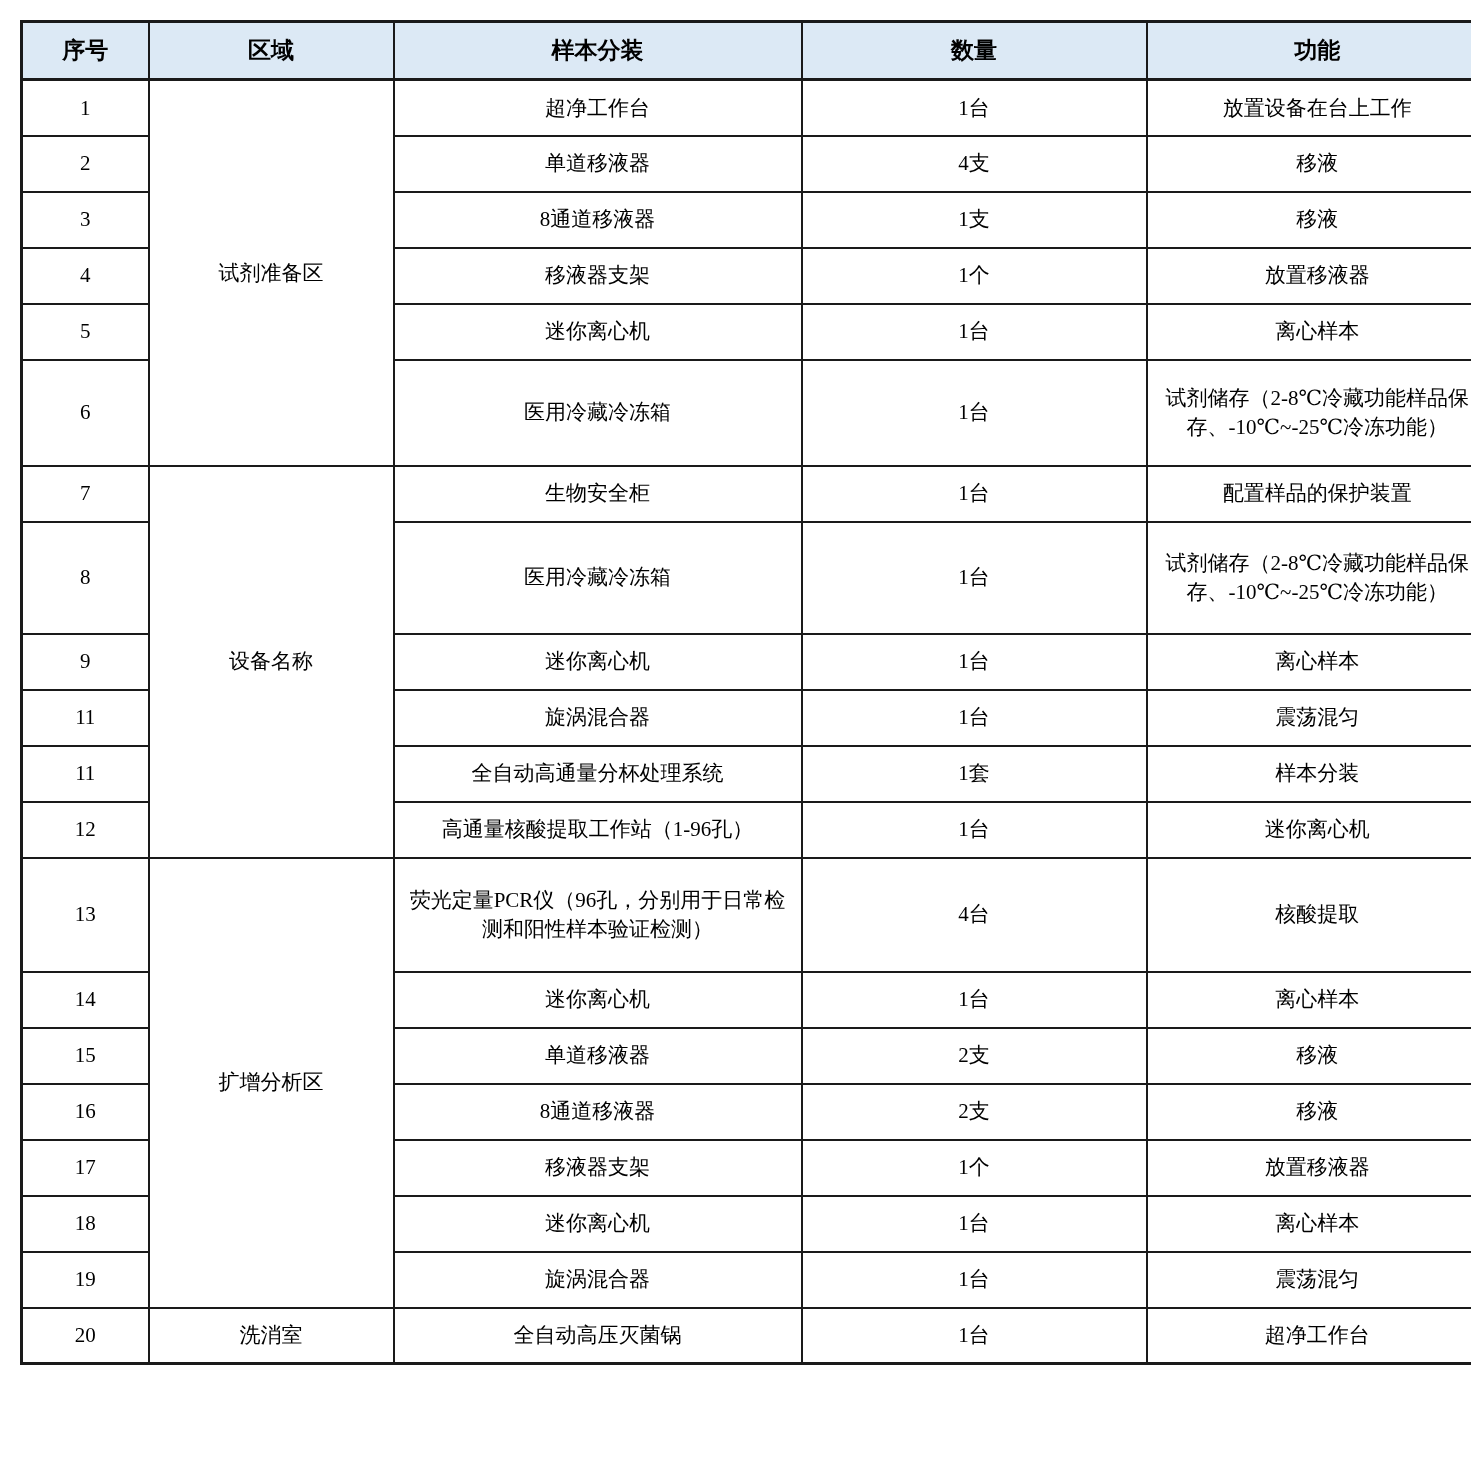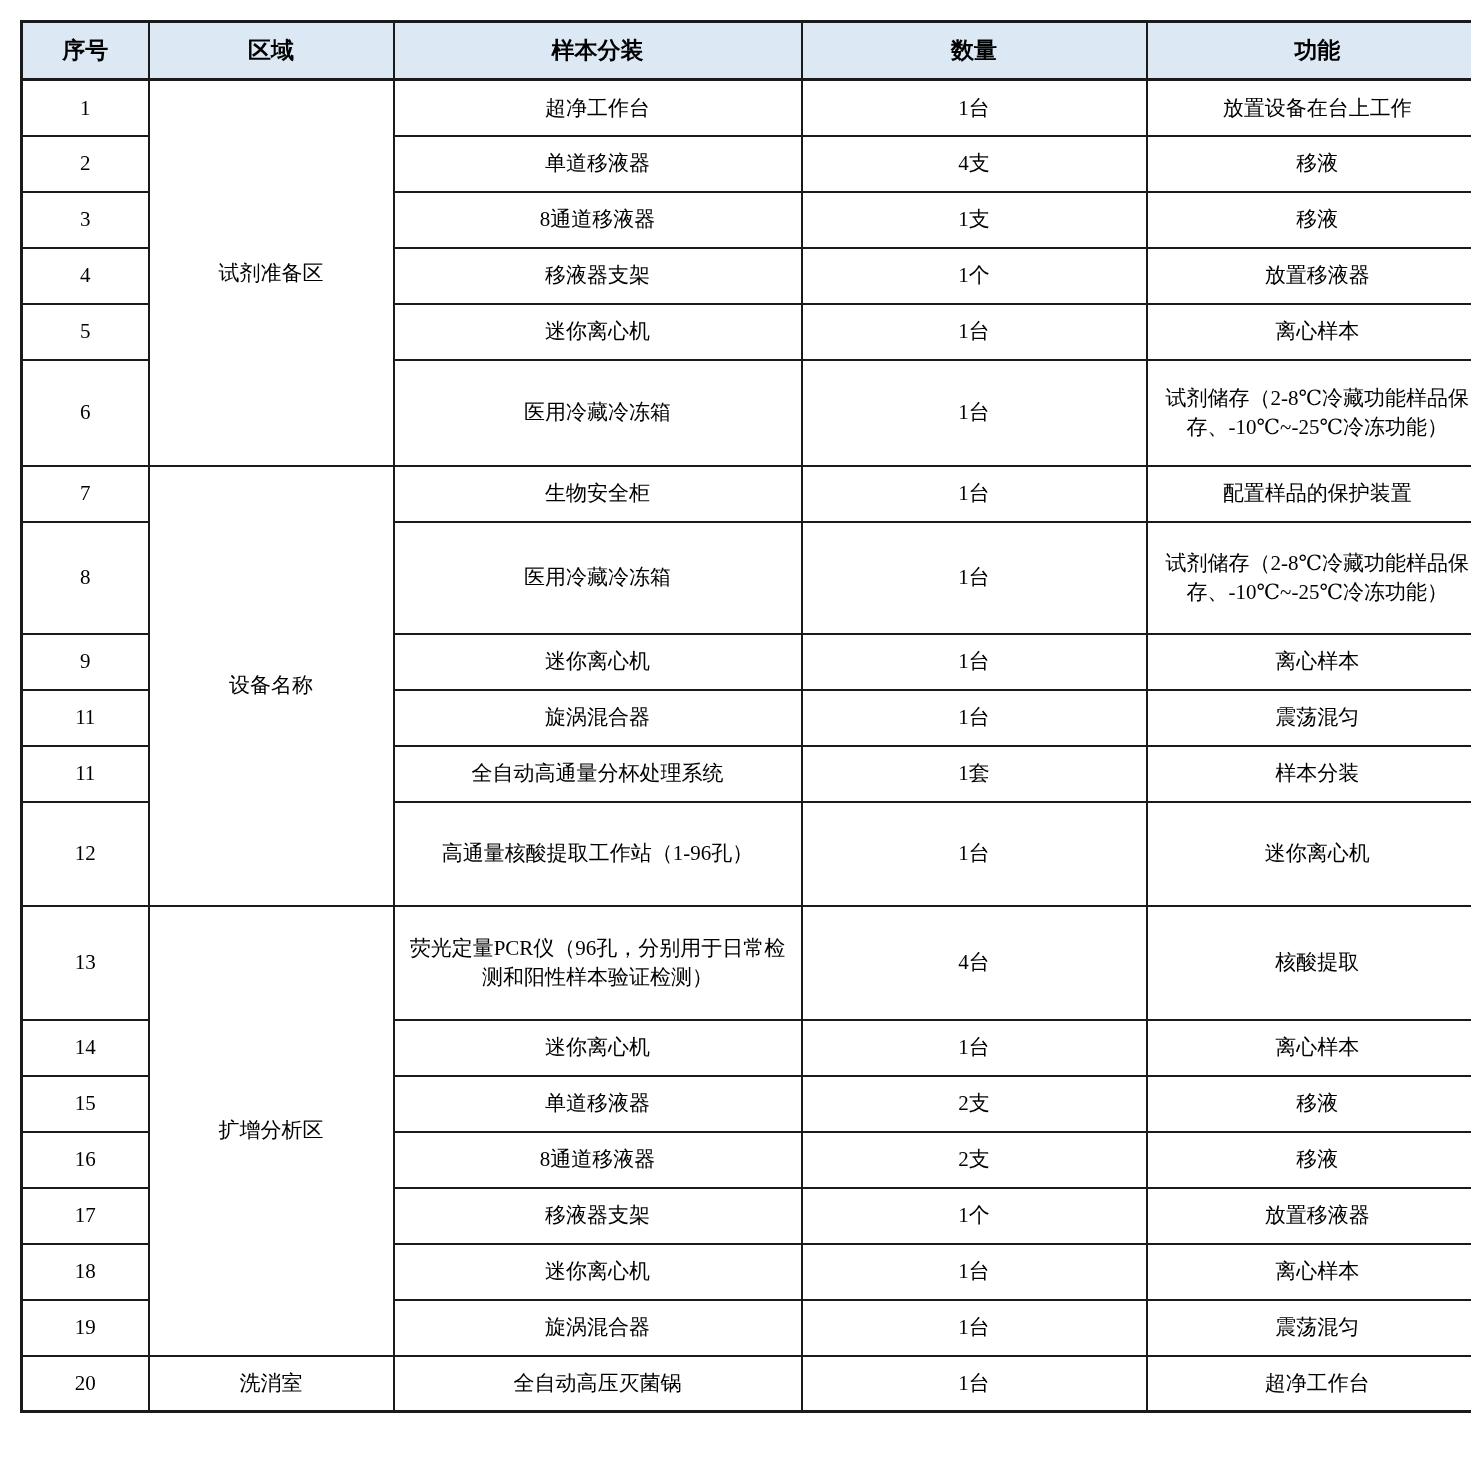--- a/index.html
+++ b/index.html
@@ -45,21 +45,21 @@
     border-bottom: 3px solid var(--border);
   }
   table.equipment td {
     font-size: 21px;
     height: 56px;
     background: #FFFFFF;
   }
   
   tbody tr:nth-child(6) td  { height: 106px; }
   tbody tr:nth-child(8) td  { height: 112px; }
-  tbody tr:nth-child(12) td { height: 104px; }
+  tbody tr:nth-child(12) td { height: 56px; }
   tbody tr:nth-child(13) td { height: 114px; }
   td.area-cell {
     font-size: 22px;
   }
 </style>
 </head>
 <body>
 
 <div class="table-wrap">
   <table class="equipment">

